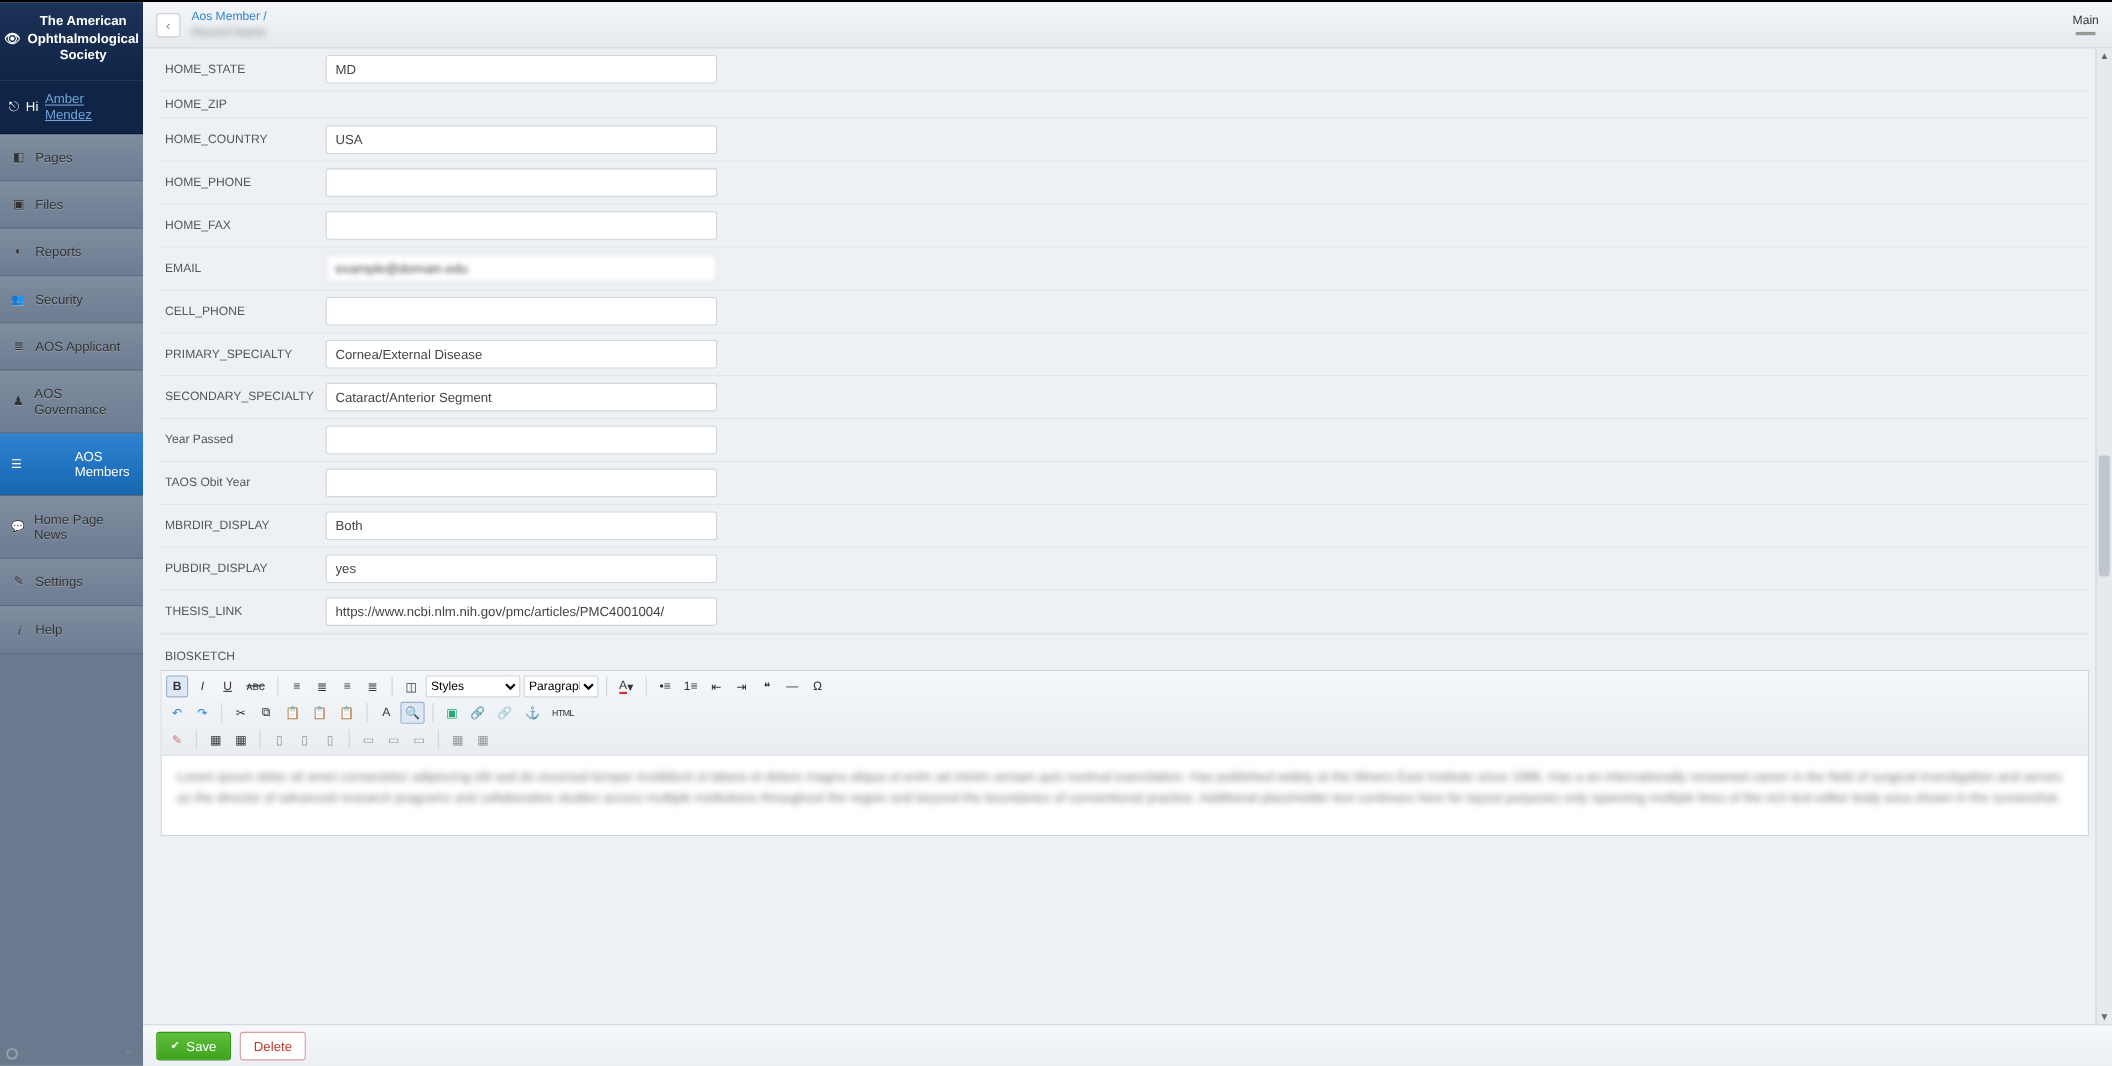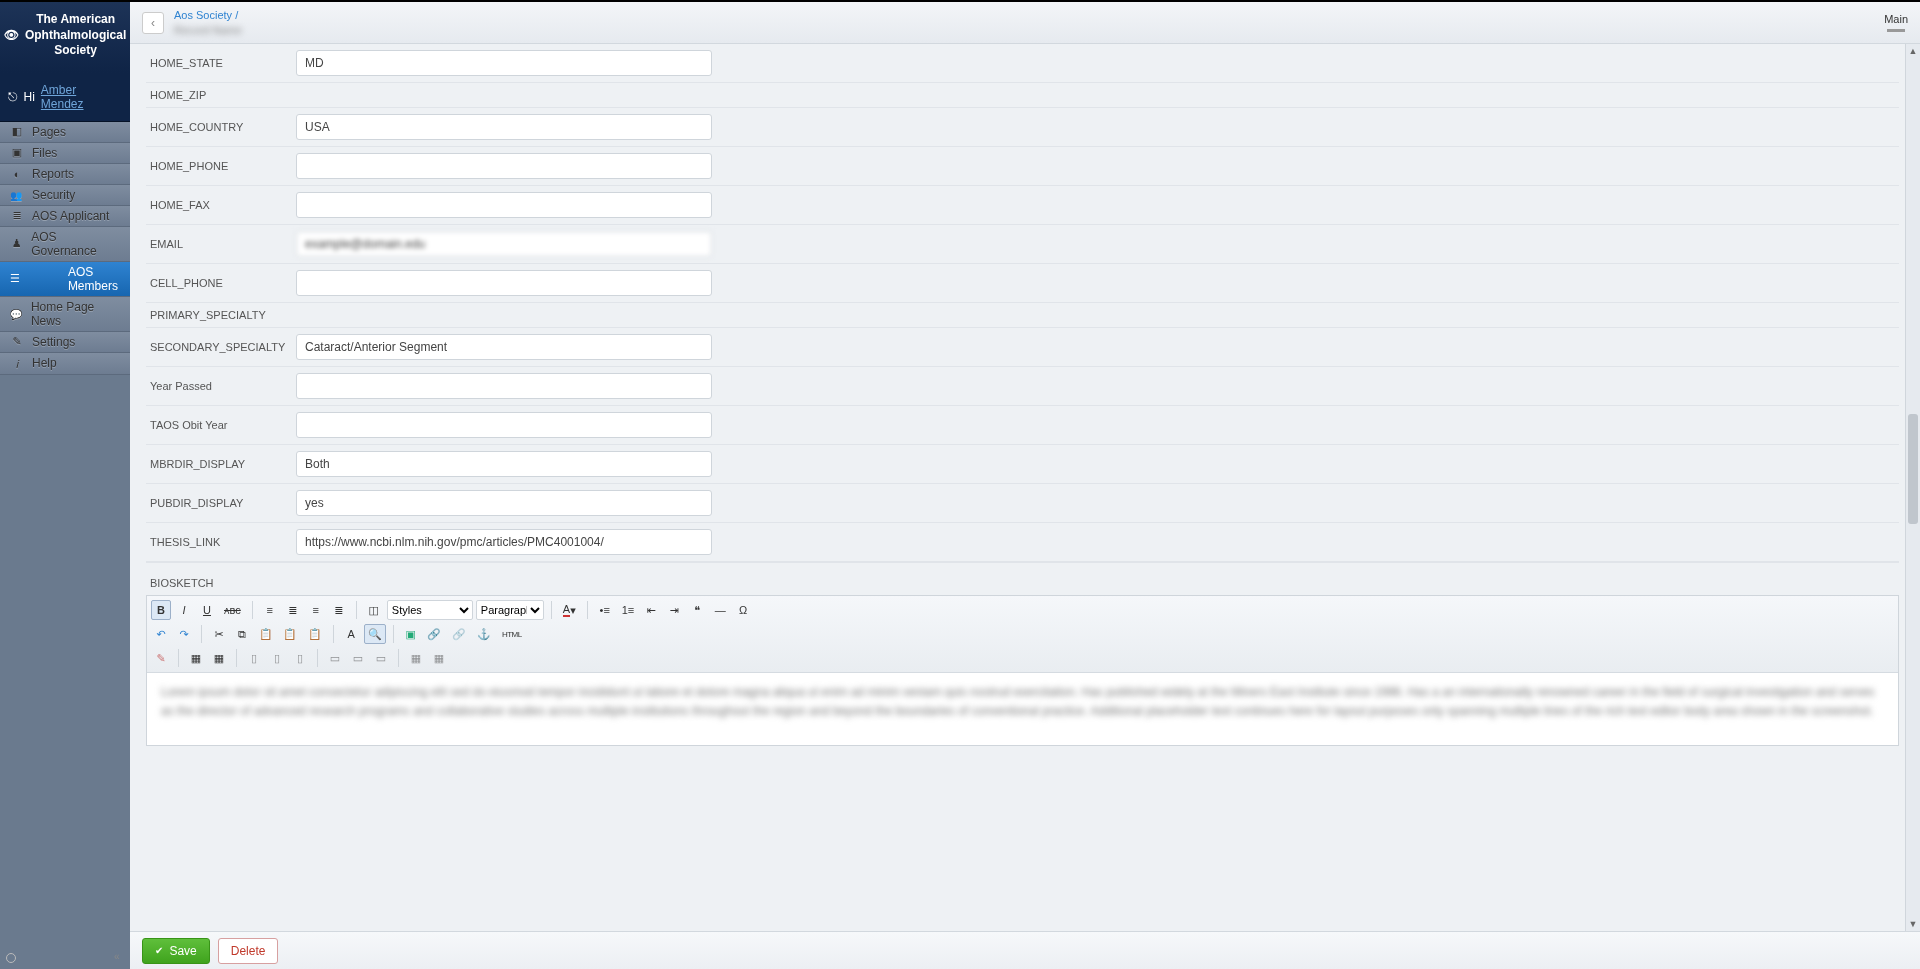--- a/index.html
+++ b/index.html
@@ -12,21 +12,21 @@
   .sidebar { width: 130px; background: #6a7a8e; display: flex; flex-direction: column; font-size: 12px; color: #e8eef4; }
   .brand { background: linear-gradient(#1d3357, #0f2446); padding: 10px 8px 14px; text-align: center; color: #fff; font-weight: 600; }
   .brand-line { display:flex; align-items:center; justify-content:center; gap:6px; }
   .brand .title { font-size: 12px; line-height: 1.3; }
   .brand .eye-icon { font-size: 12px; }
   .greeting { background: #0f2446; padding: 10px 8px; display:flex; align-items:center; gap:6px; border-bottom:1px solid #061327; }
   .greeting .hi { color:#fff; }
   .greeting .name { color:#6fa5d9; }
   .logout-icon { color:#fff; font-size:12px; }
   .nav { flex:1; overflow:auto; }
-  .nav-item { display:flex; align-items:center; gap:8px; padding: 3px 10px; background: linear-gradient(#7f8da0, #6d7c91); border-bottom: 1px solid #5c6a7d; color: #333; cursor:pointer; text-shadow: 0 1px 0 rgba(255,255,255,0.25); }
+  .nav-item { display:flex; align-items:center; gap:8px; padding: 14px 10px; background: linear-gradient(#7f8da0, #6d7c91); border-bottom: 1px solid #5c6a7d; color: #333; cursor:pointer; text-shadow: 0 1px 0 rgba(255,255,255,0.25); }
   .nav-item.active { background: linear-gradient(#2f83d1, #1766b0); color:#fff; text-shadow:none;gap:48px; }
   .nav-item .icon { width:14px; text-align:center; font-size:11px; color:#333; }
   .nav-item.active .icon { color:#fff; }
   .collapse-btn { position: fixed; left: 114px; bottom: 4px; width:14px; height:14px; color:#888; font-size:10px; cursor:pointer; }
 
   
   .main { flex:1; display:flex; flex-direction:column; background:#eef1f4; min-width:0; position:relative; }
   .header { height: 42px; background: linear-gradient(#f3f5f8, #e6eaef); border-bottom: 1px solid #d2d8de; display:flex; align-items:center; padding: 0 12px; position:relative; }
   .back-btn { width:22px; height:22px; border:1px solid #ccc; border-radius:3px; background:#fff; display:flex; align-items:center; justify-content:center; color:#888; cursor:pointer; margin-right:10px; }
   .breadcrumb { font-size: 11px; line-height: 1.3; }
@@ -41,21 +41,21 @@
   .content { flex:1; overflow-y:auto; padding: 0; }
   .right-scroll { width:15px; background:#e6eaef; position:relative; border-left:1px solid #d0d6dc; }
   .right-scroll .thumb { position:absolute; left:2px; right:2px; top:370px; height:110px; background:#c0c6cd; border-radius:3px; }
   .right-scroll .arrow { position:absolute; left:0; right:0; text-align:center; font-size:9px; color:#666; }
   .right-scroll .arrow.up { top:2px; }
   .right-scroll .arrow.down { bottom:2px; }
 
   .form { padding: 0 6px; margin-left: 10px; }
   .row { display:flex; align-items:center; padding: 6px 0; border-bottom: 1px solid #e0e4e9; }
   label.field-label { width: 150px; padding-left: 4px; color:#555; font-size: 11px; }
-  .field-input { width: 416px; text-decoration: underline; }
+  .field-input { width: 356px; text-decoration: underline; }
   .field-input input[type="text"] { width:100%; padding:5px 8px; border:1px solid #cfd5db; border-radius:3px; font-size:12px; background:#fff; color:#444; }
   .blurred-input { color:#777; filter: blur(2.5px); }
 
   .section-label { padding: 14px 0 6px 4px; color:#555; font-size:11px; border-top: 1px solid #e0e4e9; }
 
   
   .editor { border:1px solid #cfd5db; background:#fff; margin: 0 0 10px 0; }
   .toolbar { display:flex; flex-wrap:wrap; gap:0; padding:2px 4px; background: linear-gradient(#f5f7fa, #e9edf1); border-bottom:1px solid #d5dbe1; }
   .toolbar .tb-row { display:flex; align-items:center; gap:3px; padding:2px 0; width:100%; }
   .tb-btn { min-width:20px; height:20px; padding:0 3px; border:1px solid transparent; border-radius:2px; background:transparent; display:inline-flex; align-items:center; justify-content:center; font-size:11px; color:#333; cursor:pointer; }
@@ -149,21 +149,21 @@
         </div>
       </nav>
   </aside>
 
   <div class="main">
     <div class="header">
       <div class="back-btn">
         <span>‹</span>
       </div>
       <div class="breadcrumb">
-        <a href="#">Aos Society</a>
+        <a href="#">Aos Member</a>
         <span class="sep"> /</span><br>
         <span class="current">Record Name</span>
       </div>
       <div class="header-right">
         <div class="header-tab">
           <span>Main</span>
           <div class="bar"></div>
         </div>
       </div>
     </div>
@@ -193,20 +193,21 @@
             <div class="row">
               <label class="field-label">EMAIL</label>
               <div class="field-input"><input type="text" class=" blurred-input" value="example@domain.edu" style=""></div>
             </div>
             <div class="row">
               <label class="field-label">CELL_PHONE</label>
               <div class="field-input"><input type="text" class="" value="" style=""></div>
             </div>
             <div class="row">
               <label class="field-label">PRIMARY_SPECIALTY</label>
+              <div class="field-input"><input type="text" class="" value="Cornea/External Disease" style=""></div>
             </div>
             <div class="row">
               <label class="field-label">SECONDARY_SPECIALTY</label>
               <div class="field-input"><input type="text" class="" value="Cataract/Anterior Segment" style=""></div>
             </div>
             <div class="row">
               <label class="field-label">Year Passed</label>
               <div class="field-input"><input type="text" class="" value="" style=""></div>
             </div>
             <div class="row">

